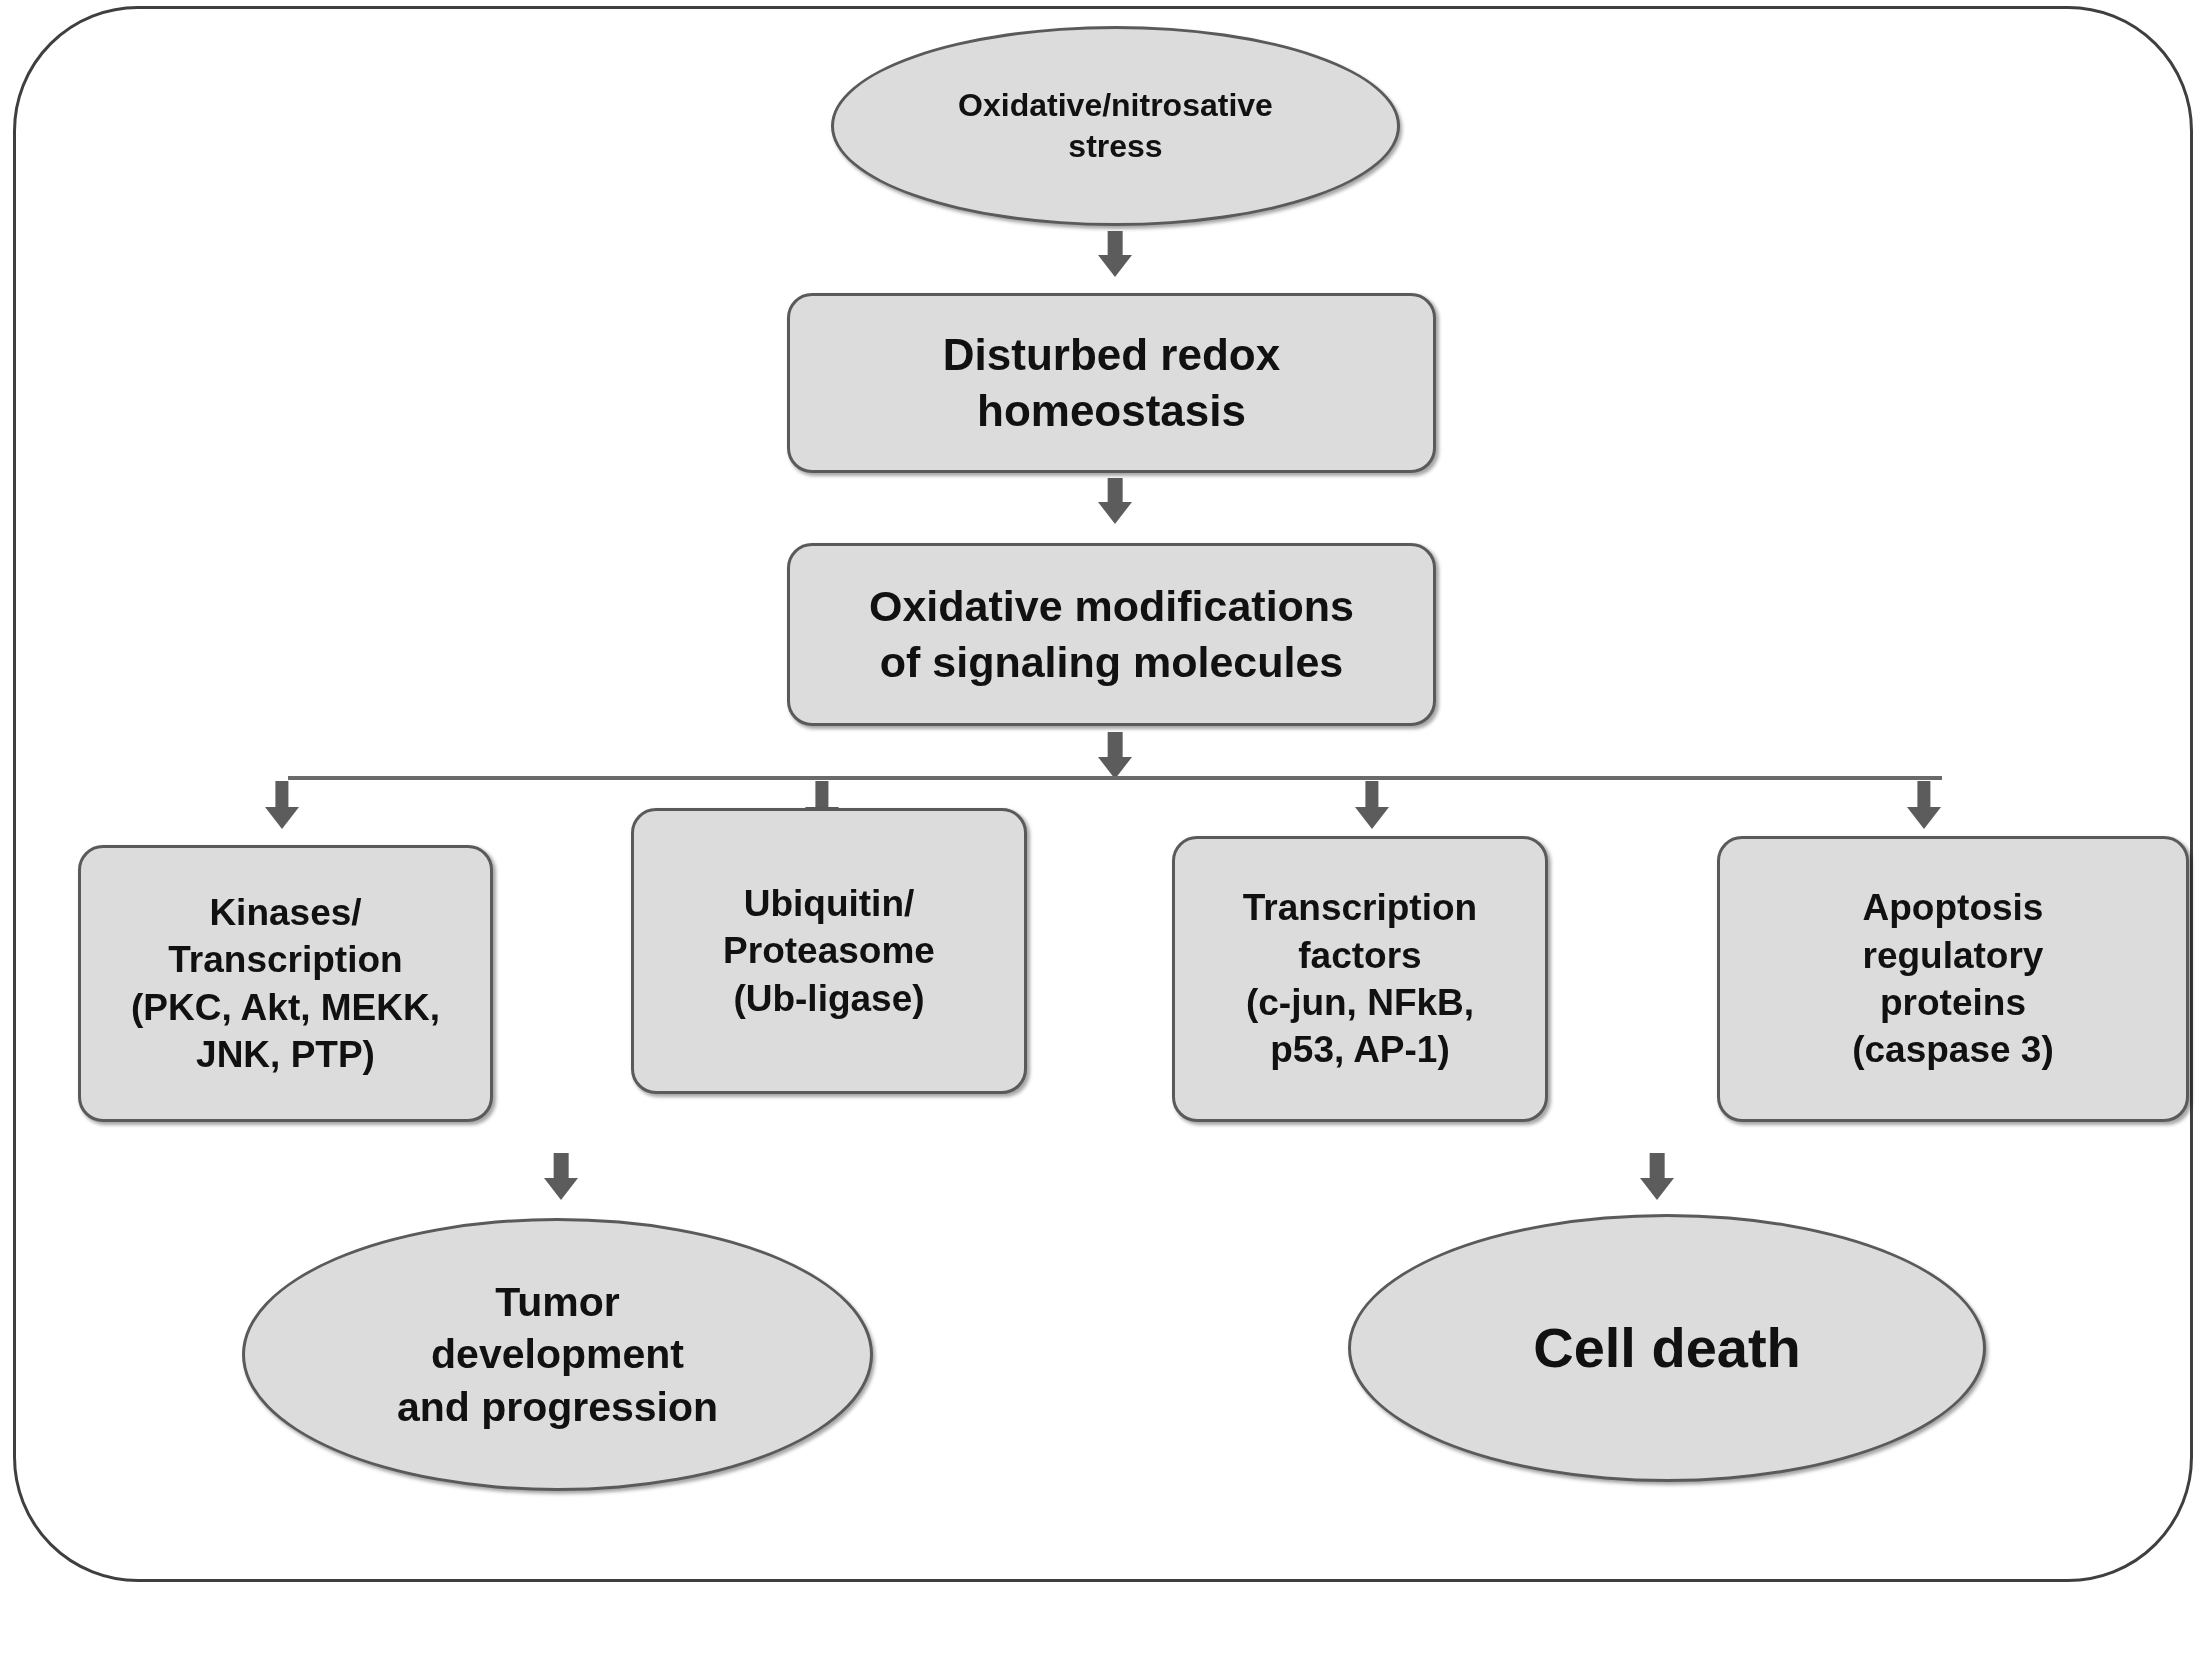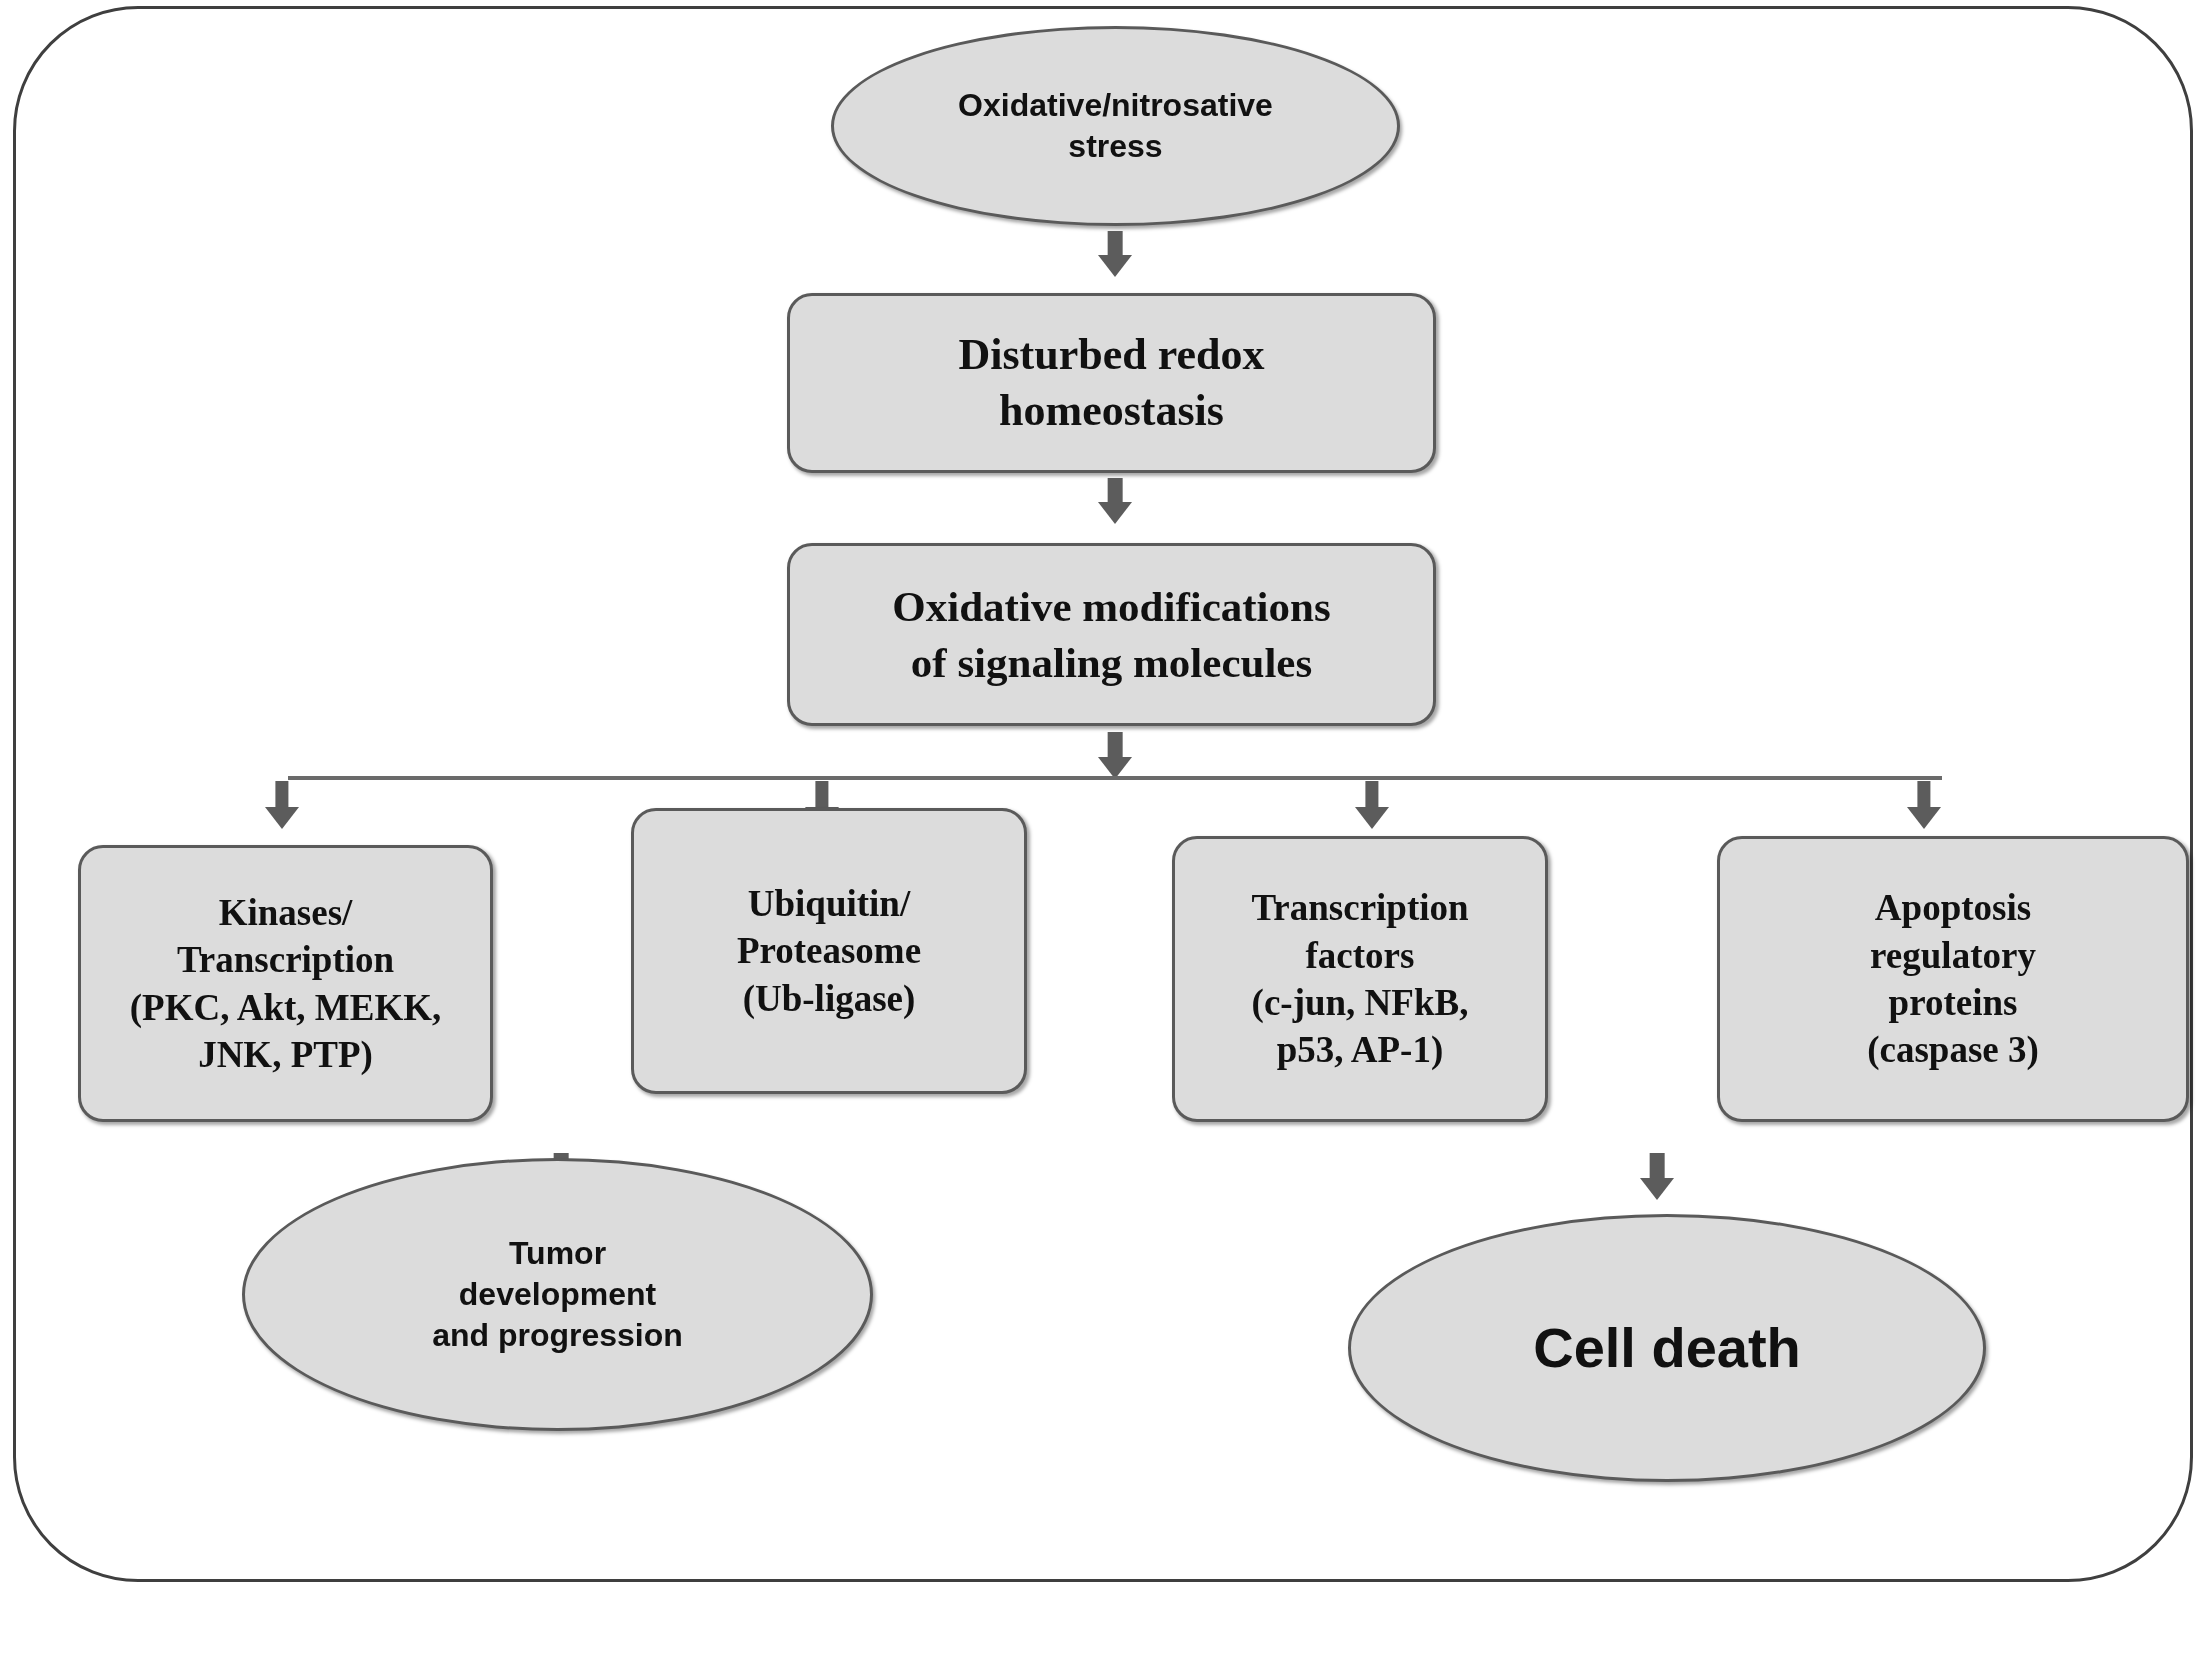--- a/index.html
+++ b/index.html
@@ -42,21 +42,20 @@
     color: #111111;
     font-weight: bold;
     line-height: 1.28;
     box-shadow: 2.2px 2.9px 3.7px rgba(0,0,0,0.35);
   }
   .ellipse {
     border-radius: 50%;
   }
   .rbox {
     border-radius: 25px;
-    font-family: Liberation Serif, serif;
   }
   .node .txt {
     white-space: pre-line;
     padding: 0 7.3px;
   }
   
   .arrow {
     position: absolute;
   }
   .arrow .stem {
@@ -172,21 +171,21 @@
   <div class="arrow" style="left:539px; top:1153px; width:44px; height:48px;">
     <div class="stem" style="width:14.7px; height:26.4px;"></div>
     <div class="head" style="top:25px;"></div>
   </div>
 
   <div class="arrow" style="left:1635px; top:1153px; width:44px; height:48px;">
     <div class="stem" style="width:14.7px; height:26.4px;"></div>
     <div class="head" style="top:25px;"></div>
   </div>
 
-  <div class="node ellipse" style="left:242px; top:1158px; width:631px; height:273px; font-size:32px;">
+  <div class="node ellipse" style="left:242px; top:1218px; width:631px; height:273px; font-size:41px;">
     <span class="txt">Tumor
 development
 and progression</span>
   </div>
 
   <div class="node ellipse" style="left:1348px; top:1214px; width:638px; height:268px; font-size:56px;">
     <span class="txt">Cell death</span>
   </div>
 
 </div>

